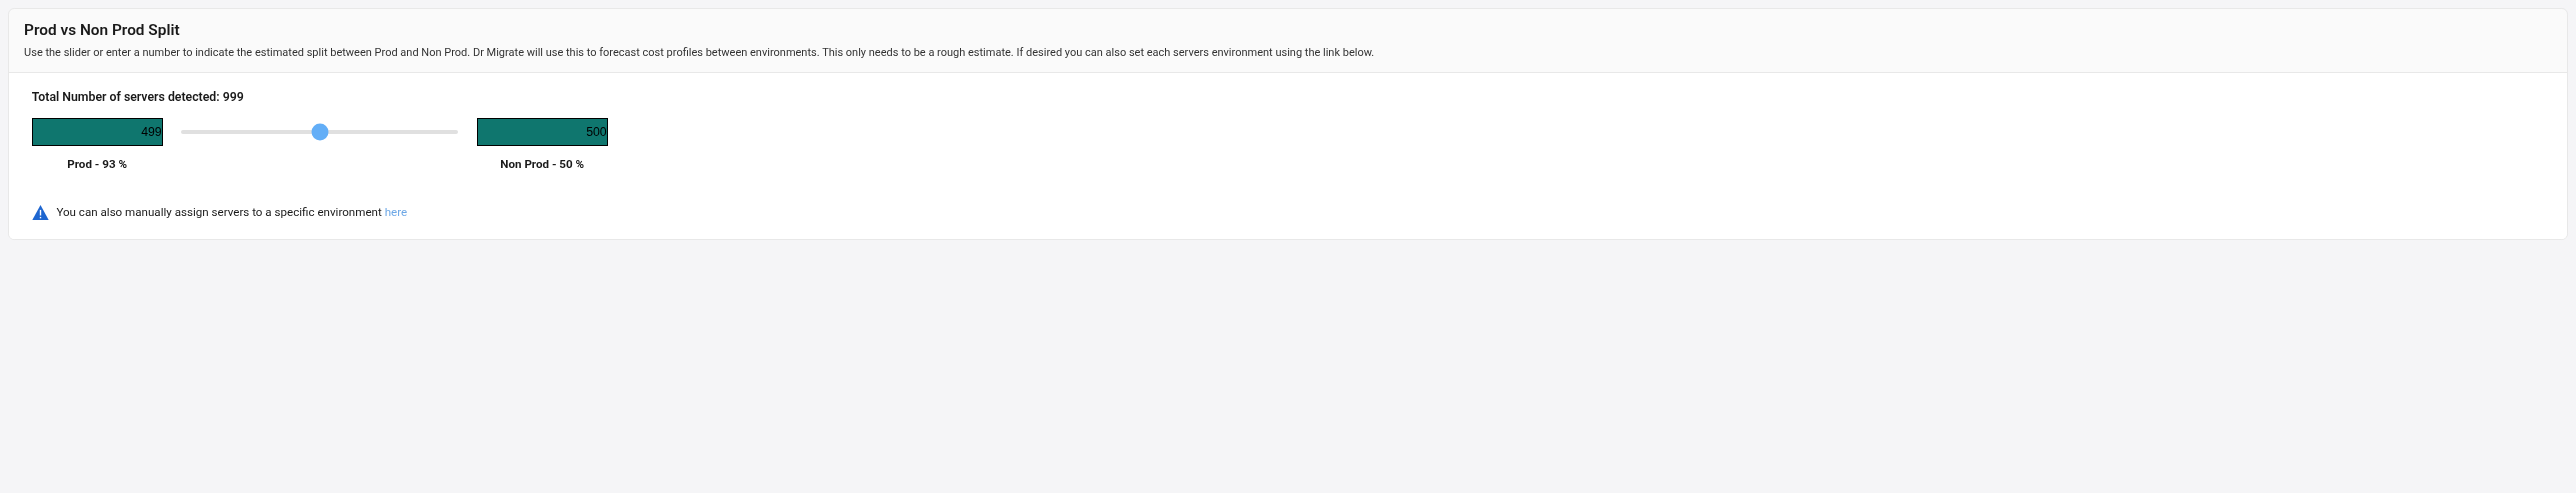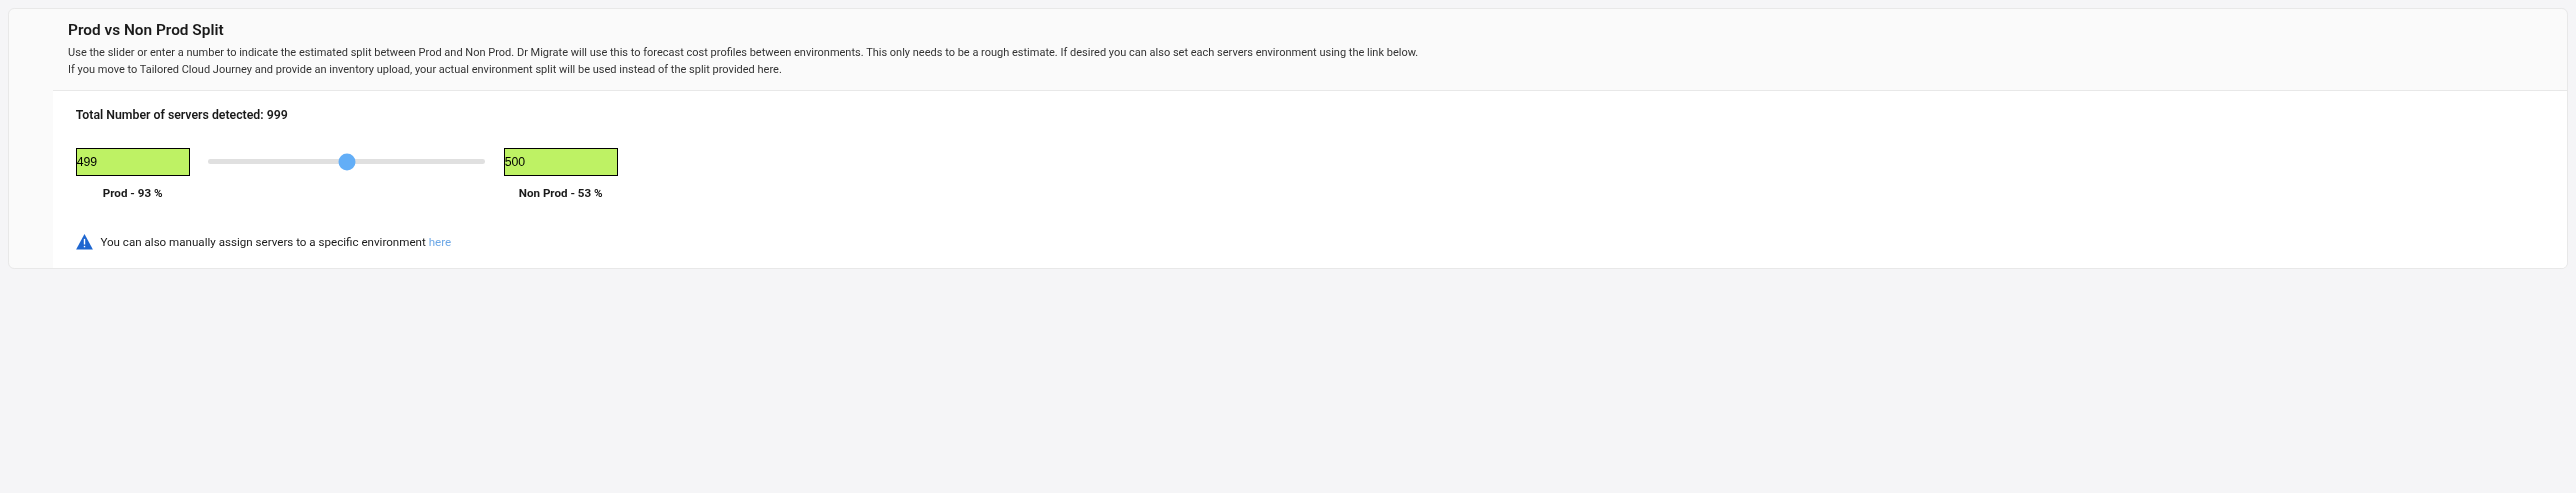--- a/index.html
+++ b/index.html
@@ -7,21 +7,20 @@
       font-family: -apple-system, BlinkMacSystemFont, "Segoe UI", Roboto, Helvetica, Arial, sans-serif;
       background: #f5f5f7;
       padding: 7.7px;
       color: #1a1a1a;
     }
     .card {
       background: #fafafa;
       border: 0.8px solid #e8e8e8;
       border-radius: 6.2px;
       overflow: hidden;
-      padding-left: 44px;
     }
     .card-header {
       padding: 12.3px 15.4px 10.8px 15.4px;
       border-bottom: 0.8px solid #e8e8e8;
     }
     .card-title {
       font-size: 15.4px;
       font-weight: 600;
       color: #1a1a1a;
       margin-bottom: 4.6px;
@@ -31,38 +30,38 @@
       color: #333;
       line-height: 1.6;
     }
     .card-body {
       background: #fff;
       padding: 17px 23px 18.5px 23px;
     }
     .total-line {
       font-size: 12.3px;
       font-weight: 600;
-      margin-bottom: 26px;
+      margin-bottom: 14px;
     }
     .split-row {
       display: flex;
       align-items: flex-start;
       gap: 18.5px;
     }
     .col {
       display: flex;
       flex-direction: column;
       align-items: center;
     }
     .num-input {
-      width: 114px;
+      width: 131px;
       height: 28px;
       border: 0.8px solid #000;
-      background: #bef264;
-      text-align: left;
+      background: #0f766e;
+      text-align: right;
       font-size: 12.3px;
       font-weight: 500;
       outline: none;
     }
     .label {
       margin-top: 10.8px;
       font-size: 11.6px;
       font-weight: 700;
     }
     .slider-wrap {
@@ -112,42 +111,41 @@
     }
   </style>
 </head>
 <body>
 
 <div class="card">
   <div class="card-header">
     <div class="card-title">Prod vs Non Prod Split</div>
     <div class="card-desc">
       <span>Use the slider or enter a number to indicate the estimated split between Prod and Non Prod. Dr Migrate will use this to forecast cost profiles between environments. This only needs to be a rough estimate. If desired you can also set each servers environment using the link below.</span><br>
-      <span>If you move to Tailored Cloud Journey and provide an inventory upload, your actual environment split will be used instead of the split provided here.</span>
     </div>
   </div>
 
   <div class="card-body">
     <div class="total-line">Total Number of servers detected: 999</div>
 
     <div class="split-row">
       <div class="col">
         <input class="num-input" type="text" value="499" style="">
         <div class="label">Prod - 93 %</div>
       </div>
 
       <div class="slider-wrap">
         <div class="slider">
           <div class="slider-thumb"></div>
         </div>
       </div>
 
       <div class="col">
         <input class="num-input" type="text" value="500" style="">
-        <div class="label">Non Prod - 53 %</div>
+        <div class="label">Non Prod - 50 %</div>
       </div>
     </div>
 
     <div class="note-row">
       <svg class="warn-icon" viewBox="0 0 24 22">
         <path d="M12 0 L24 22 L0 22 Z" fill="#1e66d0"></path>
         <rect x="11" y="7" width="2" height="8" fill="#fff"></rect>
         <rect x="11" y="17" width="2" height="2" fill="#fff"></rect>
       </svg>
       <div class="note-text">

